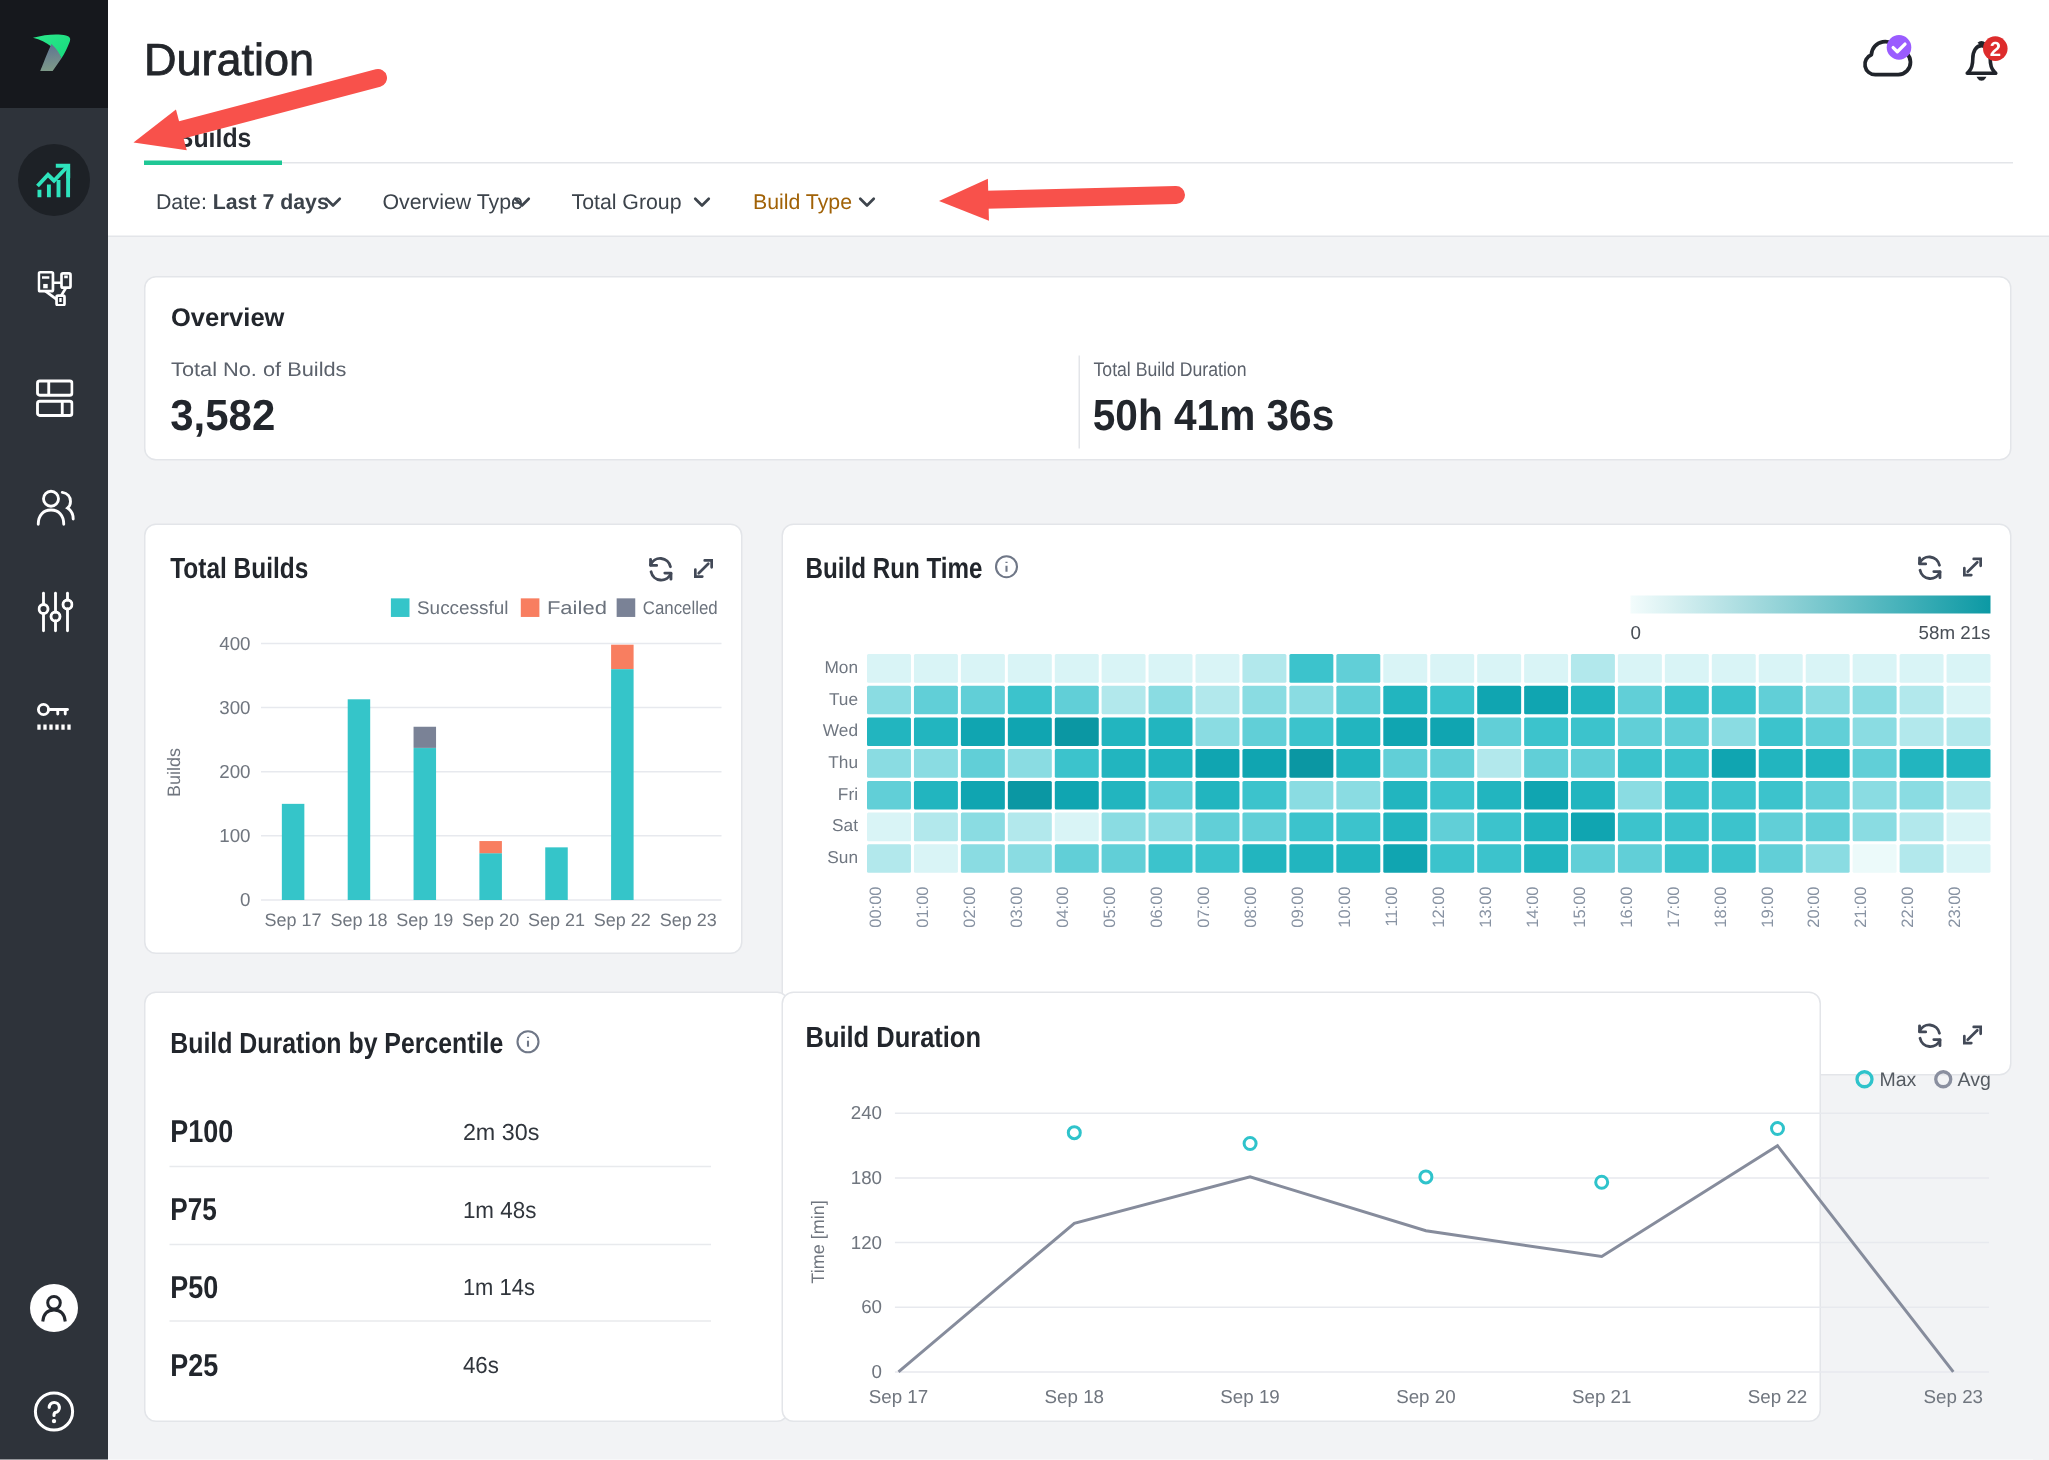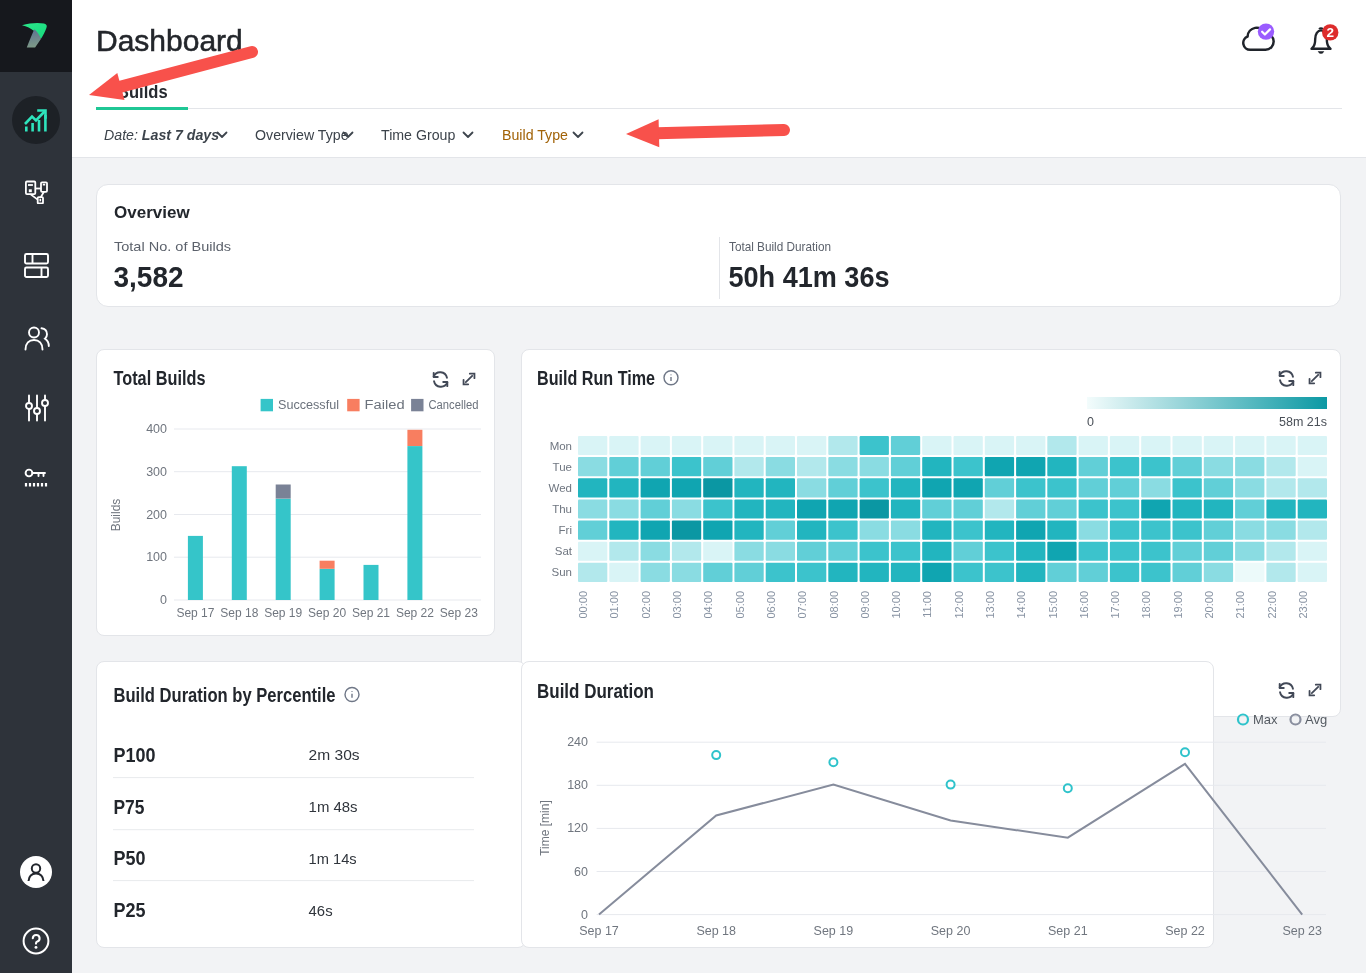--- a/index.html
+++ b/index.html
@@ -92,60 +92,60 @@
 <circle cx="16" cy="12.5" r="4.2" fill="none" stroke="#23272e" stroke-width="2"></circle>
 <path d="M8.5,25 C9,19.8 12,17.4 16,17.4 C20,17.4 23,19.8 23.5,25" fill="none" stroke="#23272e" stroke-width="2"></path>
 </svg>
 <svg style="position:absolute;left:22px;top:927px;" width="28" height="28" viewBox="0 0 28 28">
 <circle cx="14" cy="14" r="12.4" fill="none" stroke="#fff" stroke-width="2"></circle>
 <path d="M10.8,11.2 A3.4,3.4 0 1 1 14.9,14.7 C14.1,15.0 14,15.6 14,16.6" fill="none" stroke="#fff" stroke-width="2.1" stroke-linecap="round"></path>
 <circle cx="14" cy="20.4" r="1.45" fill="#fff"></circle>
 </svg>
 
 <div style="position:absolute;left:72px;top:0;width:1294px;height:158px;background:#fff;"></div>
-<div style="position:absolute;left:96px;top:24px;font-size:30px;font-weight:400;-webkit-text-stroke:0.55px #23262b;color:#23262b;">Dashboard</div>
+<div style="position:absolute;left:96px;top:24px;font-size:30px;font-weight:400;-webkit-text-stroke:0.55px #23262b;color:#23262b;">Duration</div>
 
 <svg style="position:absolute;left:1240px;top:20px;" width="40" height="36" viewBox="0 0 40 36">
 <path d="M 10.2,29.8 A 6.9,6.9 0 0 1 7.6,16.5 A 9.2,9.2 0 0 1 25.2,13.2 A 7.1,7.1 0 0 1 25.5,29.8 Z" fill="none" stroke="#20242b" stroke-width="2.5" stroke-linejoin="round"></path>
 <circle cx="26" cy="11.6" r="8.2" fill="#9a5cff"></circle>
 <path d="M22.1,11.7 L24.9,14.5 L30,9.4" fill="none" stroke="#fff" stroke-width="2.2" stroke-linecap="round" stroke-linejoin="round"></path>
 </svg>
 <svg style="position:absolute;left:1306px;top:20px;" width="40" height="36" viewBox="0 0 40 36">
 <path d="M13.1,9.2 A2.5,2.5 0 0 1 16.9,9.2" fill="none" stroke="#20242b" stroke-width="2"></path>
 <path d="M5.5,28.8 L6.6,27.7 C8.3,26 9.2,23.2 9.2,19 C9.2,14 11.6,10.4 15,10.4 C18.4,10.4 20.8,14 20.8,19 C20.8,23.2 21.7,26 23.4,27.7 L24.5,28.8 Z" fill="none" stroke="#20242b" stroke-width="2.4" stroke-linejoin="round"></path>
 <path d="M11.7,31.2 L18.3,31.2 L17.6,32.3 A3,3 0 0 1 12.4,32.3 Z" fill="#20242b"></path>
 <circle cx="24.2" cy="12.4" r="8.2" fill="#dd2c2c"></circle>
 <text x="24.2" y="17.1" text-anchor="middle" font-size="13.5" font-weight="bold" fill="#fff">2</text>
 </svg>
 
 <div style="position:absolute;left:96px;top:108px;width:1246px;height:1px;background:#e3e5e9;"></div>
 <div style="position:absolute;left:117px;top:83px;font-size:18px;font-weight:600;color:#262a30;line-height:1;transform:scaleX(0.92);transform-origin:0 0;">Builds</div>
 <div style="position:absolute;left:96px;top:107px;width:92px;height:3px;background:#1fc795;"></div>
 
 <div style="position:absolute;left:72px;top:157px;width:1294px;height:1px;background:#e3e5e9;"></div>
-<div style="position:absolute;left:104px;top:127px;font-size:14.2px;color:#3c434b;font-style:italic;">Date: <b>Last 7 days</b></div>
+<div style="position:absolute;left:104px;top:127px;font-size:14.2px;color:#3c434b;">Date: <b>Last 7 days</b></div>
 <svg style="position:absolute;left:216px;top:131px;" width="12" height="8" viewBox="0 0 12 8">
     <path d="M1.5,1.5 L6,6 L10.5,1.5" fill="none" stroke="#3e454d" stroke-width="1.8" stroke-linecap="round" stroke-linejoin="round"></path>
   </svg>
 <div style="position:absolute;left:255px;top:127px;font-size:14.2px;color:#3c434b;font-weight:500;">Overview Type</div>
 <svg style="position:absolute;left:342px;top:131px;" width="12" height="8" viewBox="0 0 12 8">
     <path d="M1.5,1.5 L6,6 L10.5,1.5" fill="none" stroke="#3e454d" stroke-width="1.8" stroke-linecap="round" stroke-linejoin="round"></path>
   </svg>
-<div style="position:absolute;left:381px;top:127px;font-size:14.2px;color:#3c434b;font-weight:500;">Time Group</div>
+<div style="position:absolute;left:381px;top:127px;font-size:14.2px;color:#3c434b;font-weight:500;">Total Group</div>
 <svg style="position:absolute;left:462px;top:131px;" width="12" height="8" viewBox="0 0 12 8">
     <path d="M1.5,1.5 L6,6 L10.5,1.5" fill="none" stroke="#3e454d" stroke-width="1.8" stroke-linecap="round" stroke-linejoin="round"></path>
   </svg>
 <div style="position:absolute;left:502px;top:127px;font-size:14.2px;color:#a16207;font-weight:500;">Build Type</div>
 <svg style="position:absolute;left:572px;top:131px;" width="12" height="8" viewBox="0 0 12 8">
     <path d="M1.5,1.5 L6,6 L10.5,1.5" fill="none" stroke="#3e454d" stroke-width="1.8" stroke-linecap="round" stroke-linejoin="round"></path>
   </svg>
 
 <div style="position:absolute;left:72px;top:158px;width:1294px;height:815px;background:#f2f3f5;"></div>
 
-<div class="card" style="left:96px;top:184px;width:1245px;height:123px;border-radius:12px;">
+<div class="card" style="left:96px;top:184px;width:1245px;height:123px;">
 <svg width="1243" height="121" viewBox="0 0 1243 121">
 <text x="17" y="32.6" font-size="17" font-weight="bold" fill="#22262c">Overview</text>
 <text x="17" y="65.5" font-size="13.2" fill="#5b616b" textLength="117" lengthAdjust="spacingAndGlyphs">Total No. of Builds</text>
 <text x="16.5" y="101.7" font-size="29" font-weight="bold" fill="#22262c" textLength="70" lengthAdjust="spacingAndGlyphs">3,582</text>
 <line x1="622.5" y1="52" x2="622.5" y2="114" stroke="#e3e5e9" stroke-width="1"></line>
 <text x="632" y="65.5" font-size="13.2" fill="#5b616b" textLength="102" lengthAdjust="spacingAndGlyphs">Total Build Duration</text>
 <text x="631.5" y="101.7" font-size="29" font-weight="bold" fill="#22262c" textLength="161" lengthAdjust="spacingAndGlyphs">50h 41m 36s</text>
 </svg>
 </div>
 

